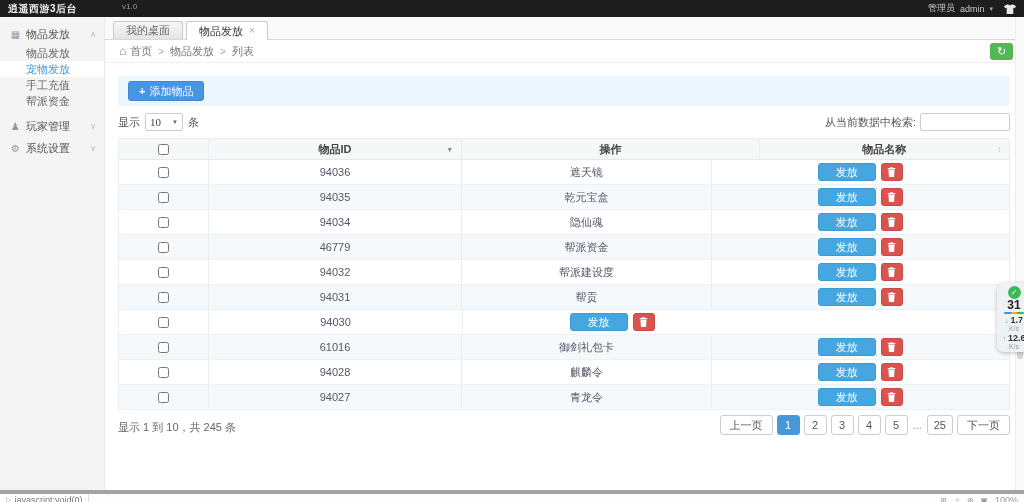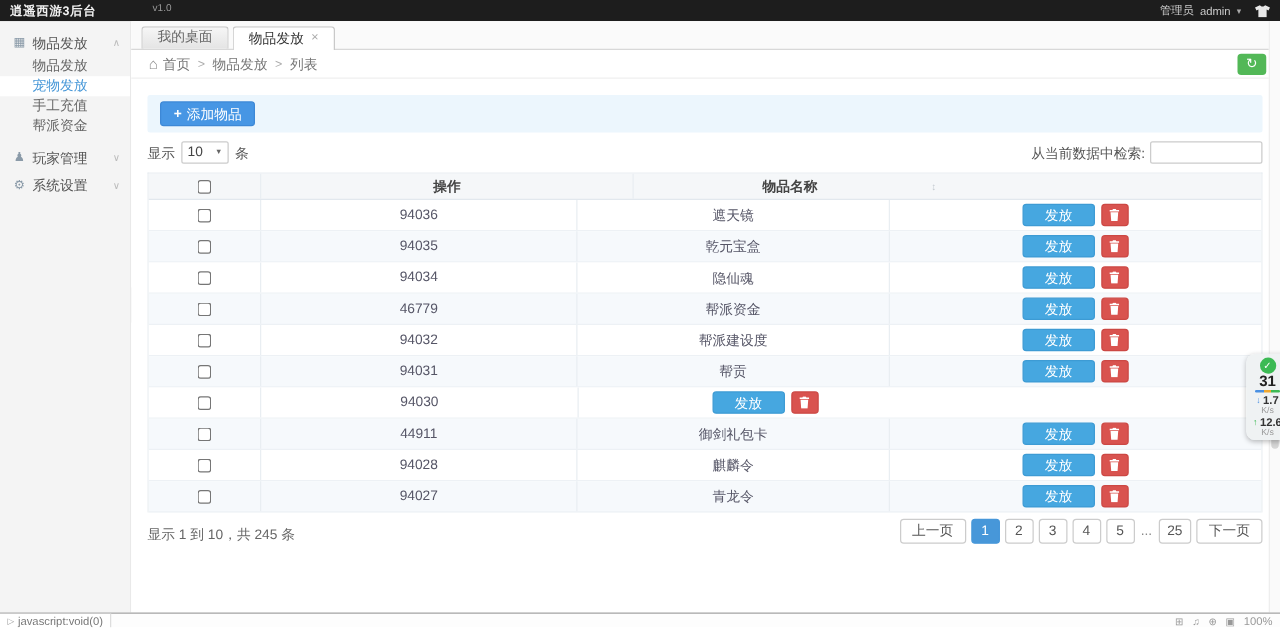--- a/index.html
+++ b/index.html
@@ -40,21 +40,21 @@
 
   .crumbbar { position:absolute; left:0; top:23px; width:100%; height:23px; background:#fff; border-bottom:1px solid #efefef; display:flex; align-items:center; padding-left:14px; font-size:11px; color:#777; }
   .crumbbar .homeicon { color:#888; font-size:12px; margin-right:4px; }
   .crumb-sep { margin:0 6px; color:#aaa; font-size:10px; }
   .refresh-btn { position:absolute; right:11px; top:3px; width:23px; height:17px; background:#52b857; border:none; border-radius:3px; color:#fff; font-size:11px; line-height:15px; cursor:pointer; }
 
   .blue-panel { position:absolute; left:13px; top:59px; width:892px; height:30px; background:#ecf6fd; border-radius:2px; }
   .add-btn { position:absolute; left:10px; top:5px; height:20px; padding:0 10px; background:#4796e4; border:1px solid #3d88d6; border-radius:3px; color:#fff; font-size:11px; display:inline-flex; align-items:center; gap:4px; cursor:pointer; }
   .add-btn .plus { font-size:11px; font-weight:bold; }
 
-  .show-row { position:absolute; left:13px; top:96px; height:18px; display:flex; align-items:center; gap:5px; font-size:11px; color:#555; }
+  .show-row { position:absolute; left:13px; top:96px; height:18px; display:flex; align-items:center; gap:5px; font-size:11px; color:#555;font-family:Liberation Serif, serif; }
   .select { width:38px; height:18px; border:1px solid #ccc; border-radius:2px; background:#fff; display:flex; align-items:center; justify-content:space-between; padding:0 4px; font-size:11px; color:#444; cursor:pointer; }
   .select .sel-arrow { font-size:6px; color:#666; }
   .search-row { position:absolute; right:14px; top:96px; height:18px; display:flex; align-items:center; gap:4px; font-size:11px; color:#555; }
   .search-input { width:90px; height:18px; border:1px solid #ccc; border-radius:2px; font-size:11px; padding:0 4px; outline:none; }
 
   
   .table { position:absolute; left:13px; top:121px; width:892px; border:1px solid #e9eef2; border-bottom:none; font-size:11px; }
   .tr, .thead { display:flex; }
   .thead { background:#f5f7f9; border-bottom:1px solid #e2e8ee; height:21px; font-weight:bold; color:#444; }
   .tr { height:25px; border-bottom:1px solid #edf1f5; background:#fff; color:#556; }
@@ -86,21 +86,21 @@
   .sw-arrow { font-size:7px; }
   .sw-arrow.down { color:#4a90e2; } .sw-arrow.up { color:#3cba54; }
   .sw-val { font-size:9px; color:#333; font-weight:bold; }
   .sw-unit { font-size:7px; color:#999; line-height:8px; margin-bottom:1px; }
 
   
   .scroll-track { position:absolute; right:0; top:17px; width:9px; height:473px; background:#fafafa; border-left:1px solid #eee; }
   .scroll-thumb { position:absolute; right:1px; top:280px; width:6px; height:62px; background:#d6d6d6; border-radius:3px; }
 
   
-  .statusbar { position:absolute; left:0; top:490px; width:1024px; height:12px; background:#fdfdfd; border-top:1px solid #a3a3a3; font-size:9px; color:#777; }
+  .statusbar { position:absolute; left:0; top:490px; width:1024px; height:12px; background:#fdfdfd; border-top:4px solid #a3a3a3; font-size:9px; color:#777; }
   .status-link { position:absolute; left:0; top:0; height:12px; display:flex; align-items:center; gap:3px; padding:0 6px; background:#fff; border-right:1px solid #ddd; }
   .status-link .play { font-size:7px; color:#999; }
   .status-right { position:absolute; right:6px; top:0; height:12px; display:flex; align-items:center; gap:7px; color:#999; }
   .status-right .sic { font-size:8px; }
 </style>
 </head>
 <body>
 
 <div class="stage">
 
@@ -189,20 +189,24 @@
     <div class="search-row">
       <span>从当前数据中检索:</span>
       <input class="search-input" type="text" style="">
     </div>
 
     <div class="table">
       <div class="thead">
         <div class="th c1">
             <input type="checkbox" class="cb" style="">
           </div>
+        <div class="th c2">
+          <span>物品ID</span>
+          <span class="sort-ic">▼</span>
+        </div>
         <div class="th c4">
           <span>操作</span>
         </div>
         <div class="th c3">
           <span>物品名称</span>
           <span class="sort-ic faint">↕</span>
         </div>
       </div>
 
       <div class="tr">
@@ -306,21 +310,21 @@
               <svg viewBox="0 0 12 13">
                 <path fill="#fff" d="M4.5 0h3l.6 1.2H11v1.5H1V1.2h2.9zM1.9 3.6h8.2L9.4 13H2.6z"></path>
               </svg>
             </button>
         </div>
       </div>
       <div class="tr">
         <div class="td c1">
             <input type="checkbox" class="cb" style="">
           </div>
-        <div class="td c2">44911</div>
+        <div class="td c2">61016</div>
         <div class="td c3">御剑礼包卡</div>
         <div class="td c4">
           <button class="btn-send">发放</button>
           <button class="btn-del">
               <svg viewBox="0 0 12 13">
                 <path fill="#fff" d="M4.5 0h3l.6 1.2H11v1.5H1V1.2h2.9zM1.9 3.6h8.2L9.4 13H2.6z"></path>
               </svg>
             </button>
         </div>
       </div>

